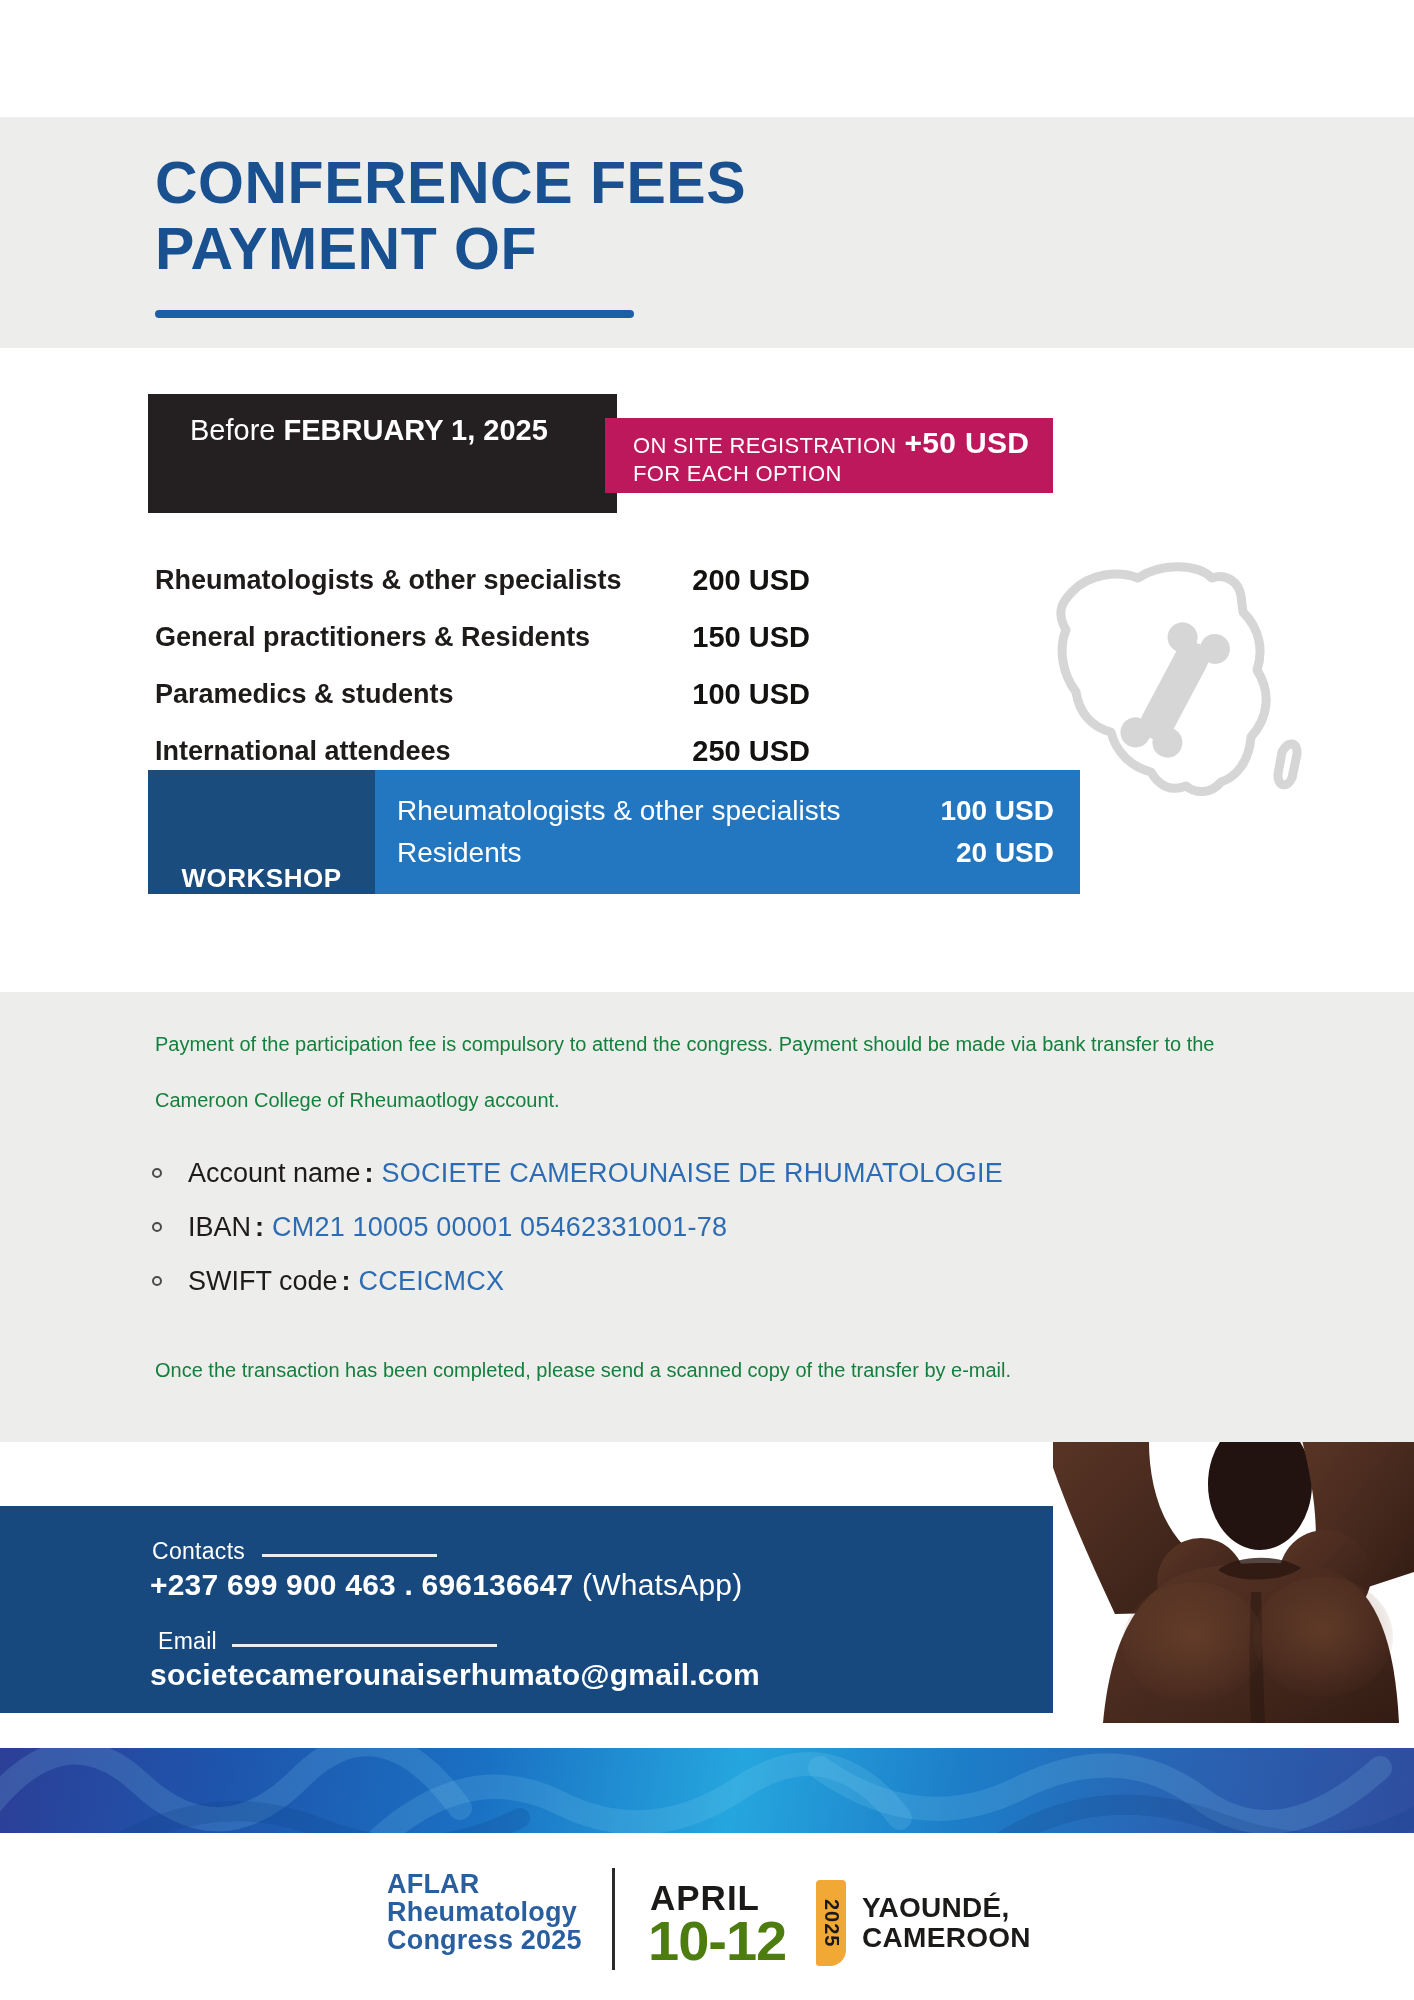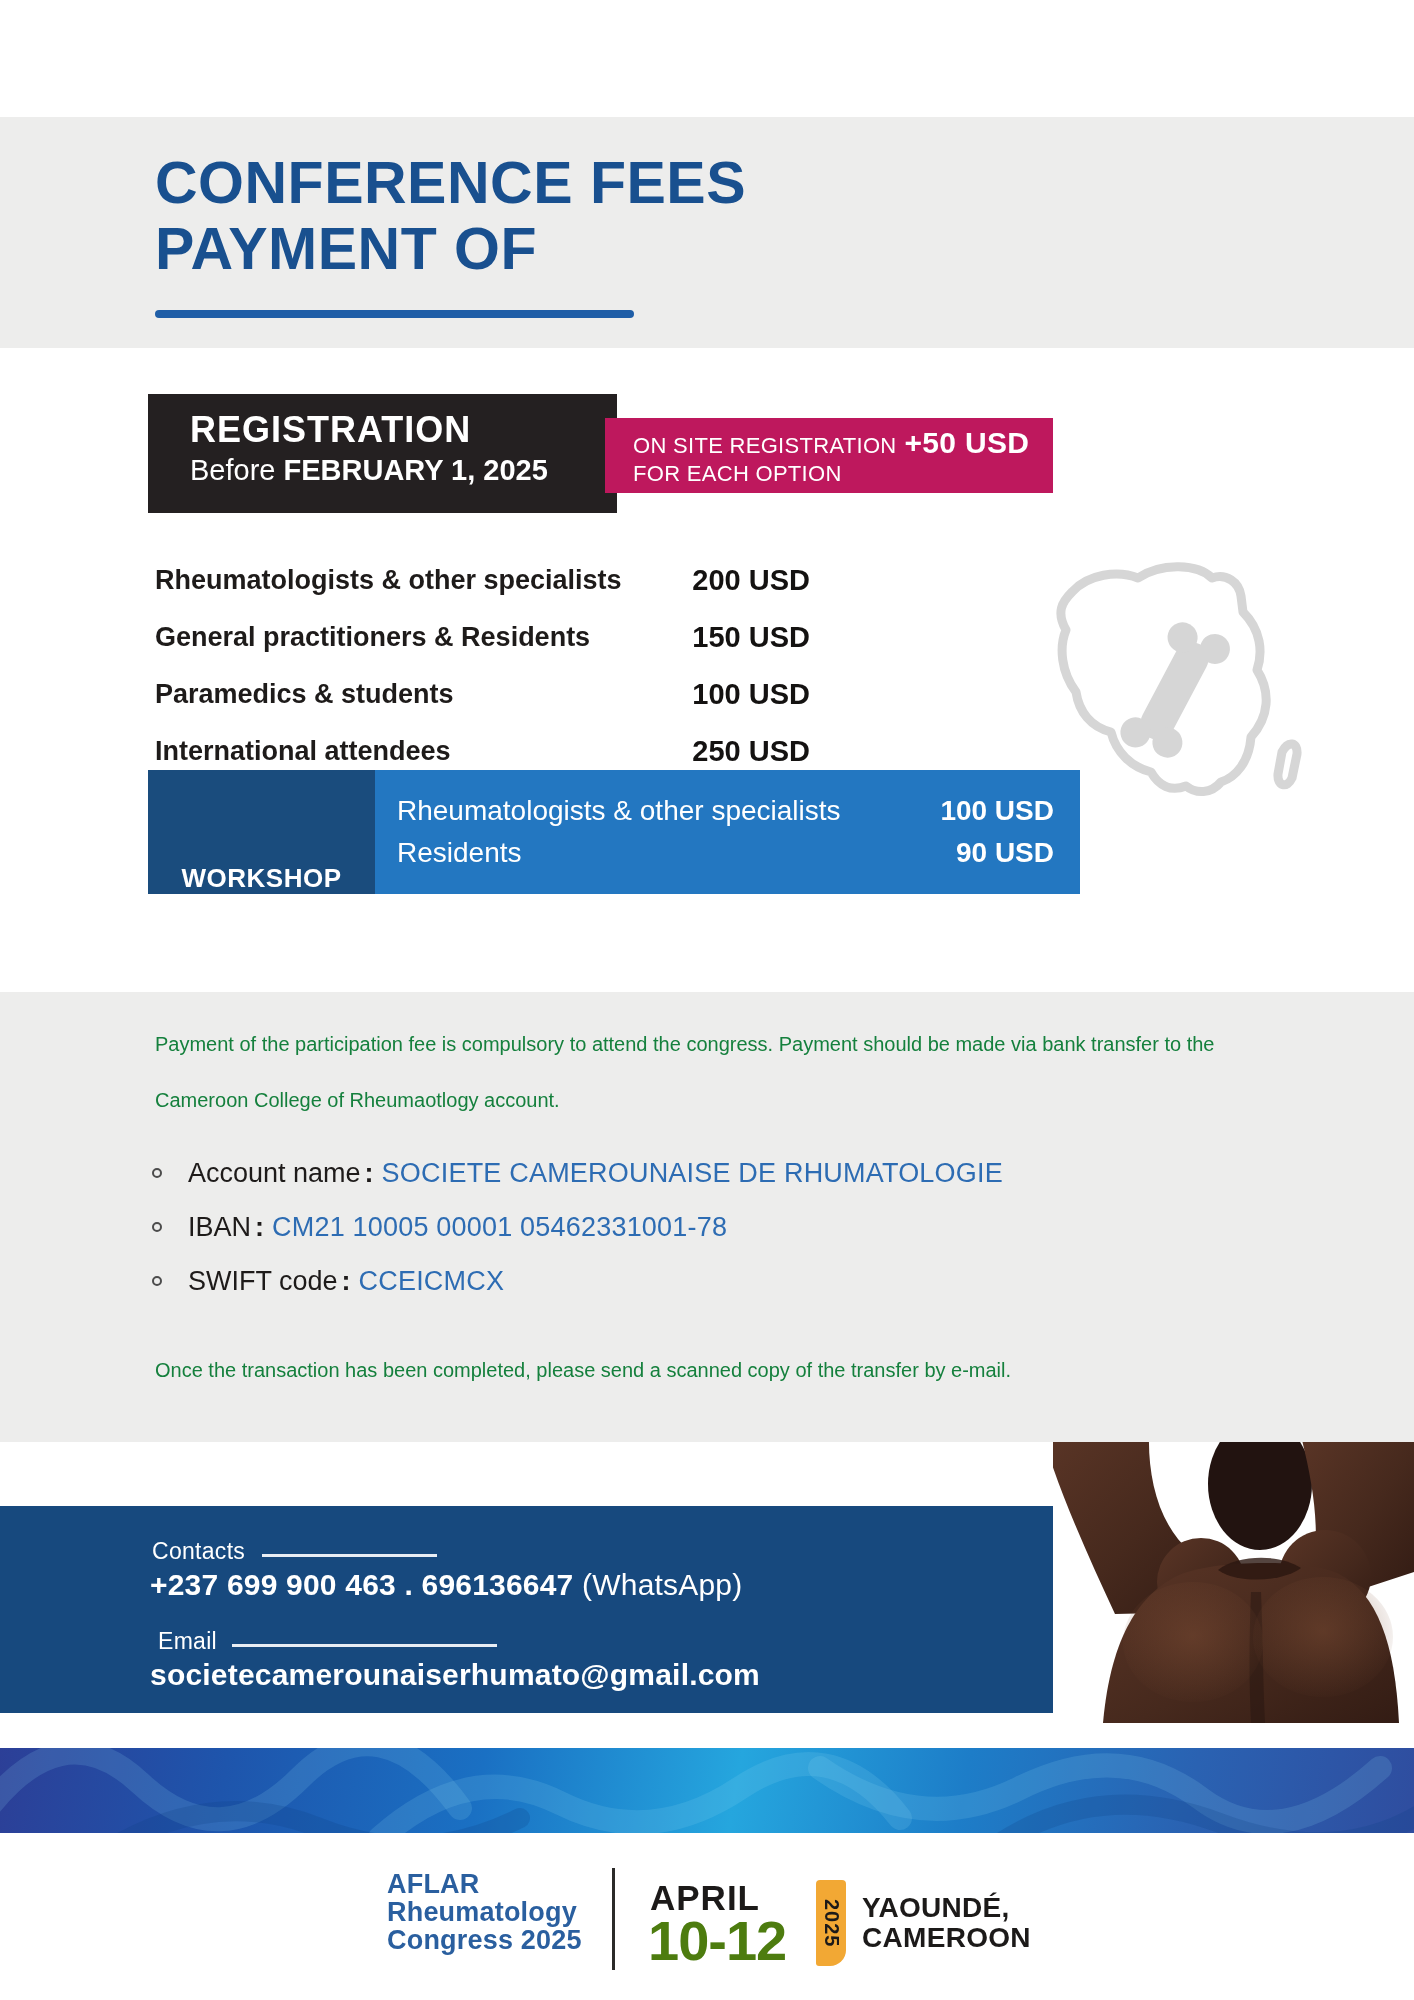--- a/index.html
+++ b/index.html
@@ -104,21 +104,20 @@
     <g transform="rotate(28 165 150)" fill="#d6d6d6">
       <rect x="148" y="98" width="34" height="106" rx="17"></rect>
       <circle cx="147" cy="100" r="15"></circle>
         <circle cx="181" cy="95" r="15"></circle>
       <circle cx="150" cy="206" r="15"></circle>
         <circle cx="183" cy="200" r="15"></circle>
     </g>
   </svg>
 
   <div class="abs reg-black">
-    <div class="reg-title">REGISTRATION</div>
     <div class="reg-sub"><span>Before </span><b>FEBRUARY 1, 2025</b></div>
   </div>
 
   <div class="abs reg-red">
     <div class="red-l1">
       <span>ON SITE REGISTRATION</span>
       <span class="big">+50 USD</span>
     </div>
     <div class="red-l2">FOR EACH OPTION</div>
   </div>
@@ -146,21 +145,21 @@
     <div class="ws-cell">
       <span>WORKSHOP</span>
     </div>
     <div class="ws-rows">
       <div class="ws-row">
         <span class="lbl">Rheumatologists &amp; other specialists</span>
         <span class="prc">100 USD</span>
       </div>
       <div class="ws-row">
         <span class="lbl">Residents</span>
-        <span class="prc">90 USD</span>
+        <span class="prc">20 USD</span>
       </div>
     </div>
   </div>
 
   <div class="abs mid-gray"></div>
   <div class="abs para para1">Payment of the participation fee is compulsory to attend the congress. Payment should be made via bank transfer to the Cameroon College of Rheumaotlogy account.</div>
 
   <div class="abs details">
     <div class="det-row">
       <span class="bullet"></span>

